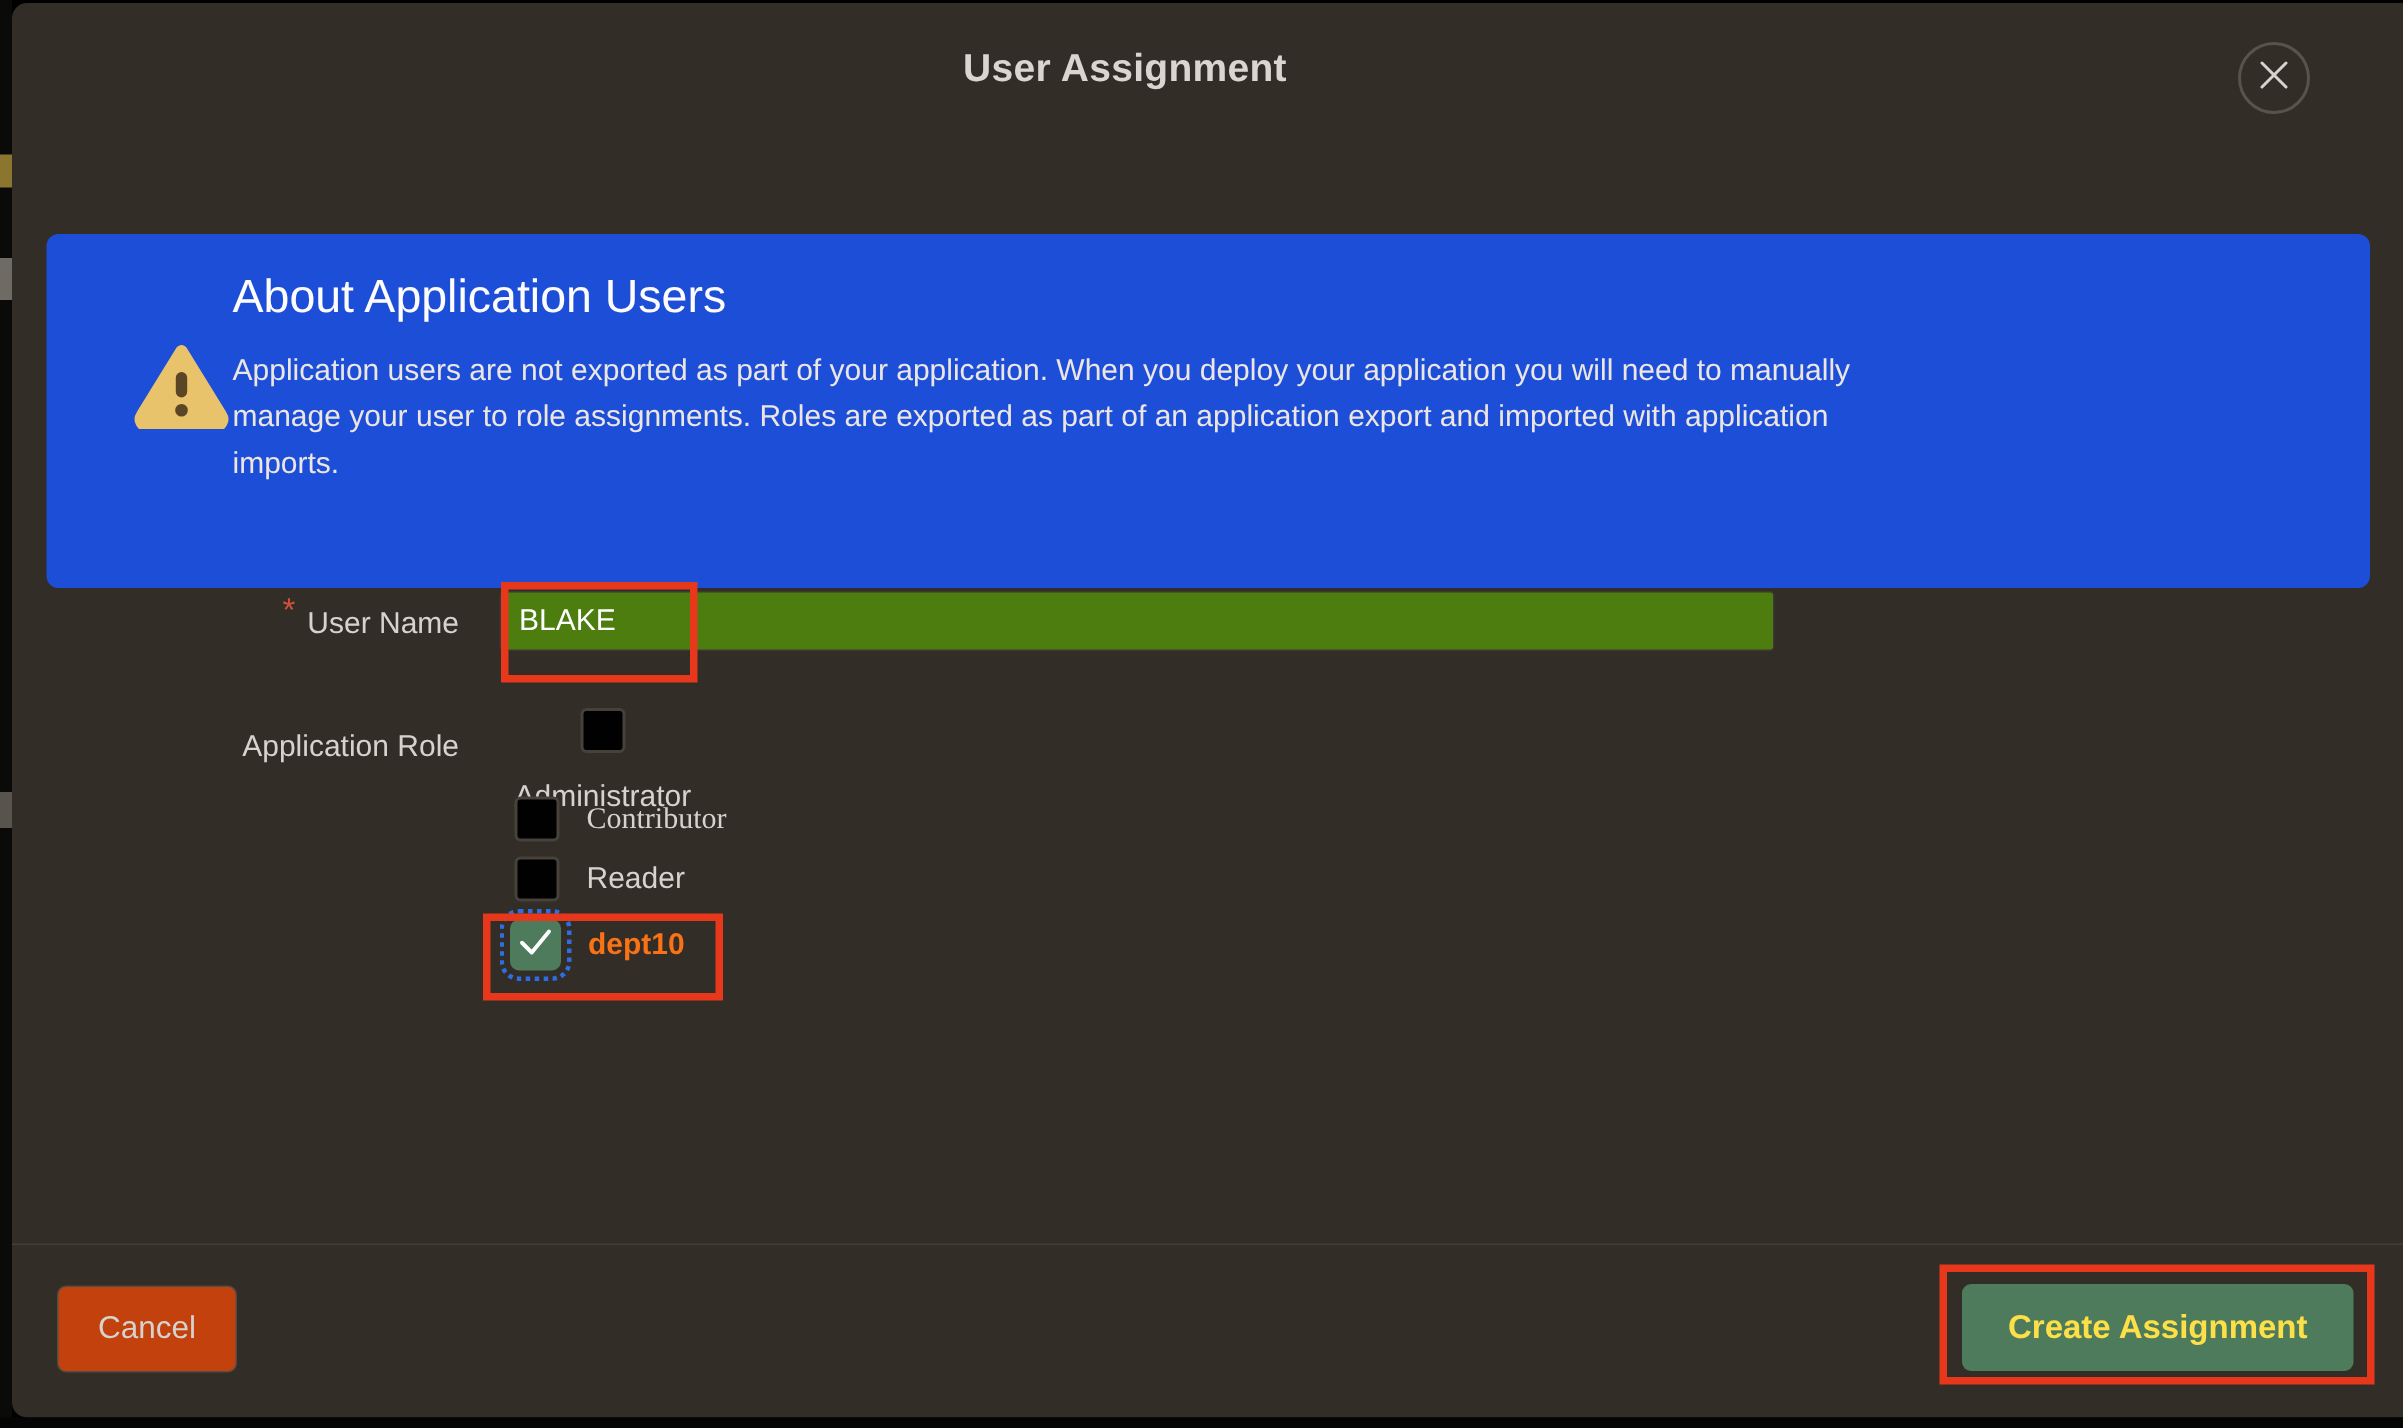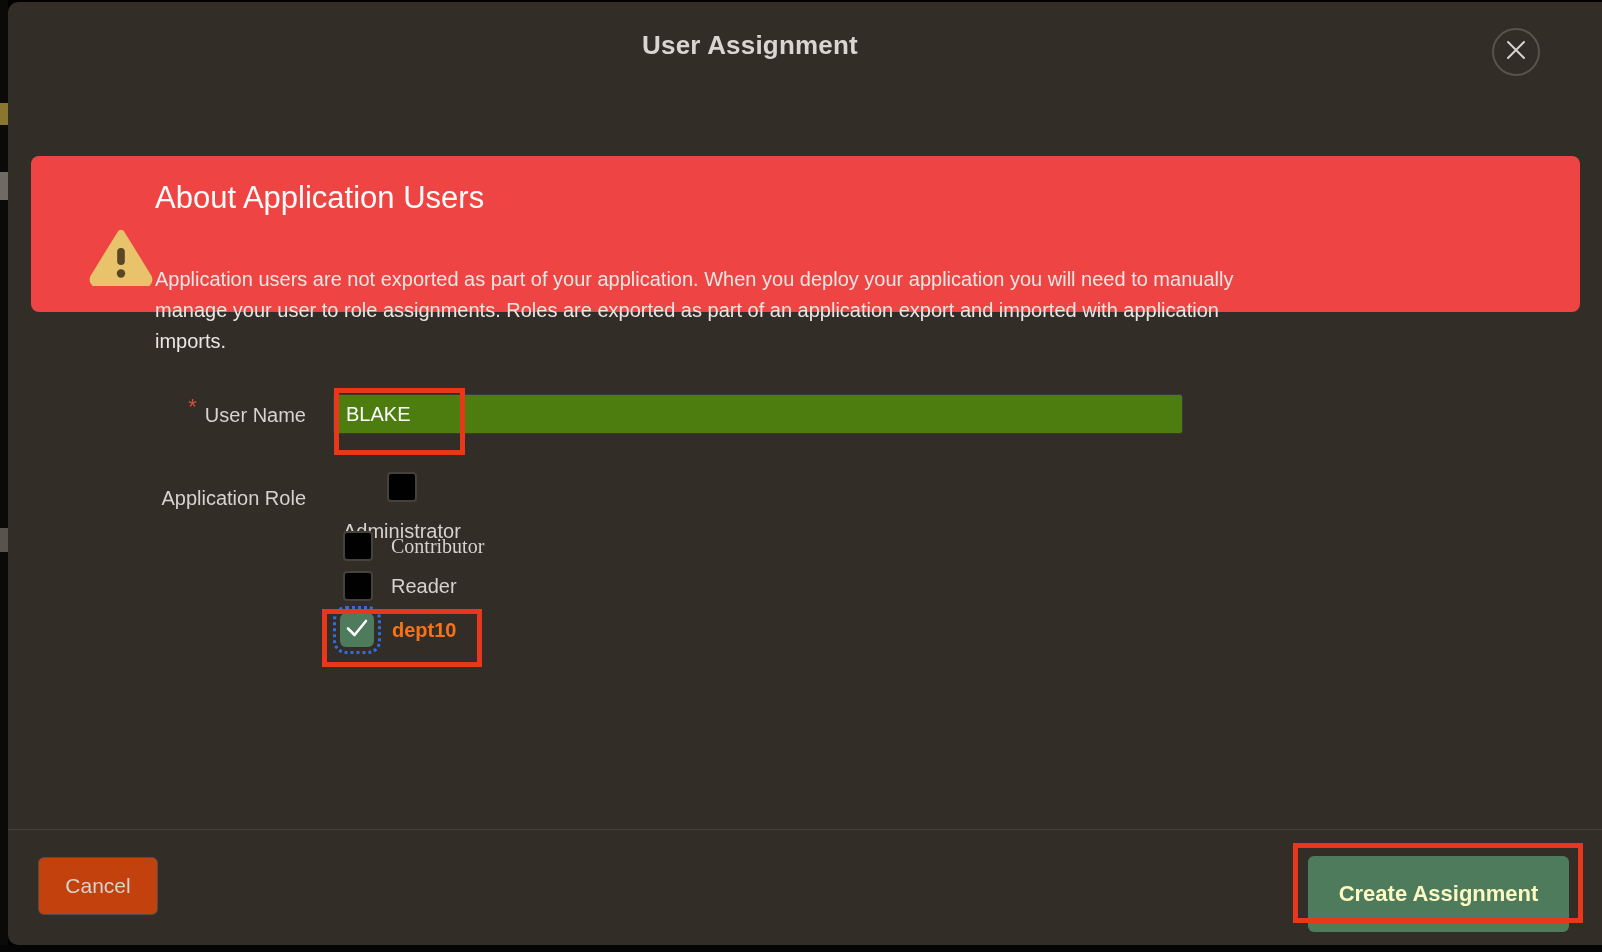--- a/index.html
+++ b/index.html
@@ -24,29 +24,29 @@
     position:absolute;left:0;top:28px;width:1484px;text-align:center;
     font-size:26px;font-weight:700;color:#d9d5d0;letter-spacing:.2px;
   }
   .close-btn{
     position:absolute;left:1484px;top:26px;width:48px;height:48px;border-radius:50%;
     border:2px solid #57534d;display:flex;align-items:center;justify-content:center;
     cursor:pointer;background:transparent;box-sizing:border-box;
   }
 
   .banner{
-    position:absolute;left:23px;top:154px;width:1549px;height:156px;
-    background:#ef4444;border-radius:8px;
+    position:absolute;left:23px;top:154px;width:1549px;height:236px;
+    background:#1d4ed8;border-radius:8px;
   }
   .warning-icon{position:absolute;left:56px;top:70px;}
   .banner-heading{
     position:absolute;left:124px;top:24px;font-size:31px;font-weight:400;color:#fdfcfa;
   }
   .banner-body{
-    position:absolute;left:124px;top:76px;font-size:20px;line-height:31px;color:#ebe6e1;margin-top:32px;
+    position:absolute;left:124px;top:76px;font-size:20px;line-height:31px;color:#ebe6e1;
   }
 
   .field-label{
     position:absolute;left:0;width:298px;text-align:right;
     font-size:20px;color:#d6d2ce;line-height:30px;white-space:nowrap;
   }
   .req{color:#d1503b;font-size:22px;position:relative;top:-8px;margin-right:8px;}
   .username-label{top:398px;}
   .approle-label{top:481px;}
 
@@ -70,23 +70,23 @@
   .cb-label{font-size:20px;color:#d6d2ce;}
   .cb-label-bold{font-weight:700;color:#f97316;}
 
   .footer-divider{position:absolute;left:0;top:827px;width:1594px;height:1px;background:#433e38;}
   .cancel-btn{
     position:absolute;left:30px;top:855px;width:120px;height:58px;box-sizing:border-box;
     background:#c2410c;border:1px solid #514c46;border-radius:6px;
     color:#d6d2ce;font-size:21px;font-family:"Liberation Sans",sans-serif;cursor:pointer;
   }
   .create-btn{
-    position:absolute;left:1300px;top:854px;width:261px;height:76px;box-sizing:border-box;
+    position:absolute;left:1300px;top:854px;width:261px;height:58px;box-sizing:border-box;
     background:#4d7b5b;border:none;border-radius:6px;
-    color:#fef9c3;font-size:22px;font-weight:700;font-family:"Liberation Sans",sans-serif;cursor:pointer;
+    color:#fde047;font-size:22px;font-weight:700;font-family:"Liberation Sans",sans-serif;cursor:pointer;
   }
 
   
   .annotation{position:absolute;border:5px solid #e8381c;box-sizing:border-box;pointer-events:none;}
   .anno-username{left:334px;top:388px;width:131px;height:67px;}
   .anno-dept10{left:322px;top:609px;width:160px;height:58px;}
   .anno-create{left:1293px;top:843px;width:290px;height:80px;}
 
   .bottom-strip{position:absolute;left:0;top:945px;width:1602px;height:7px;background:#050505;}
 </style>

